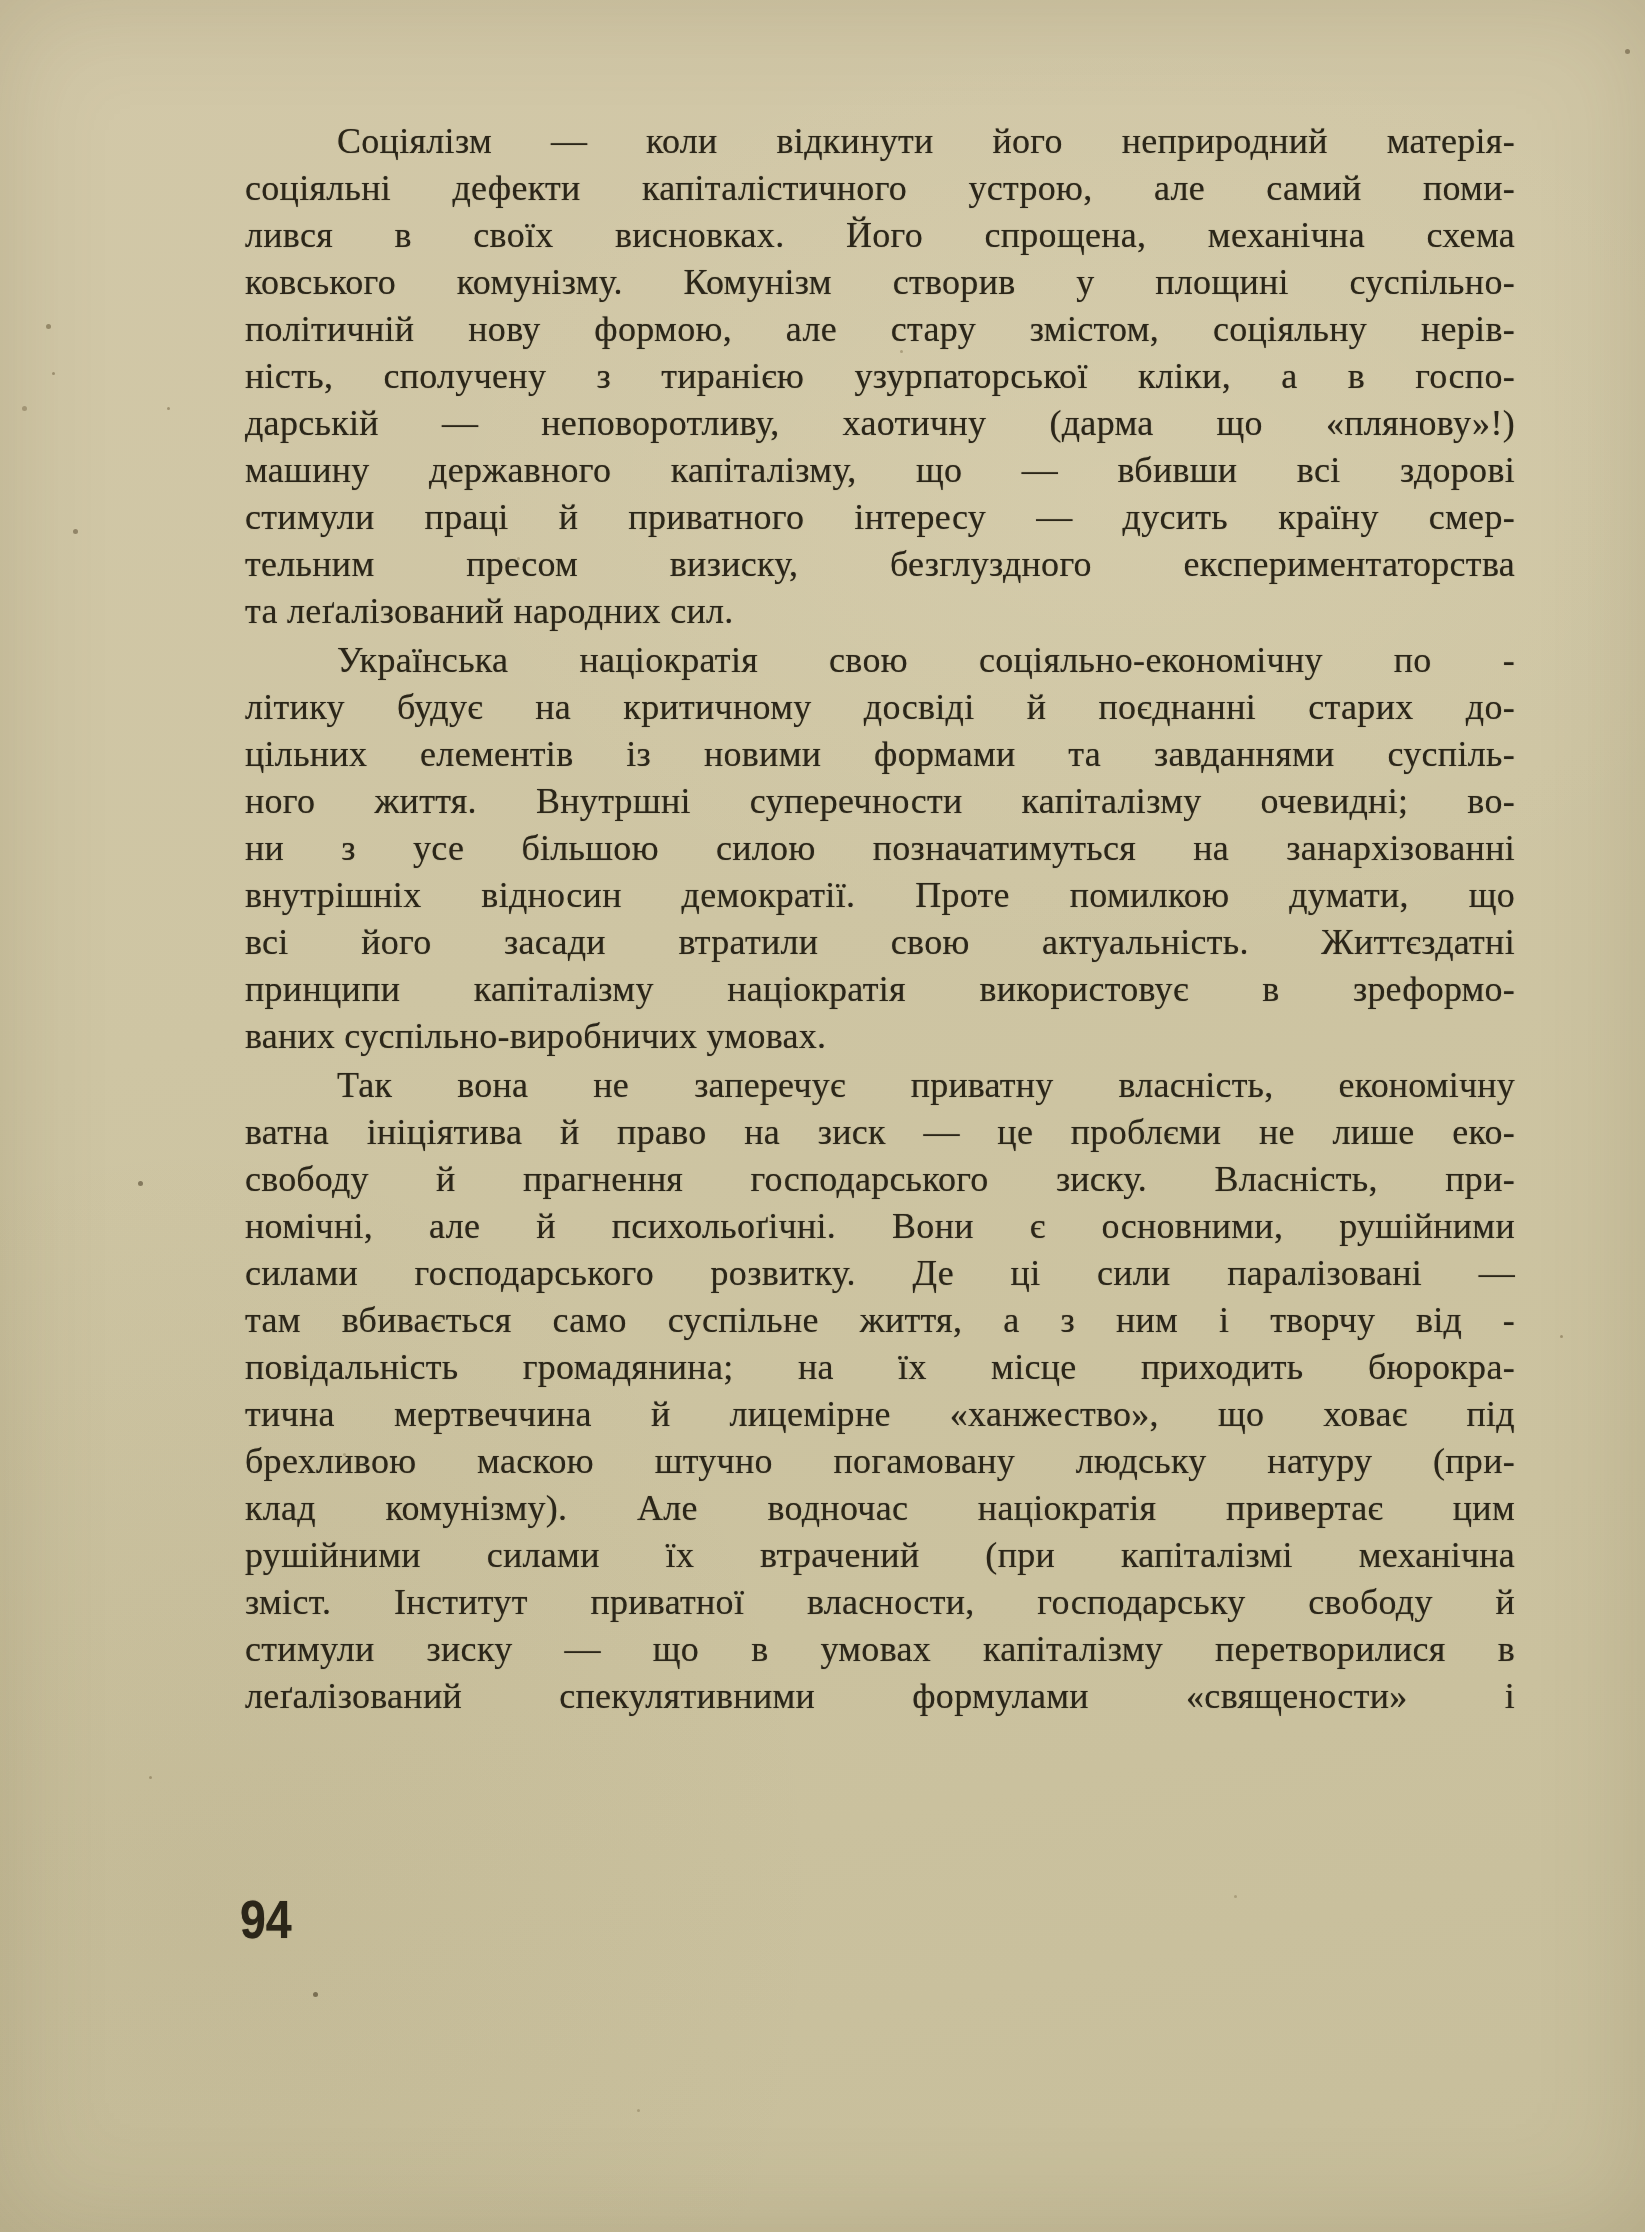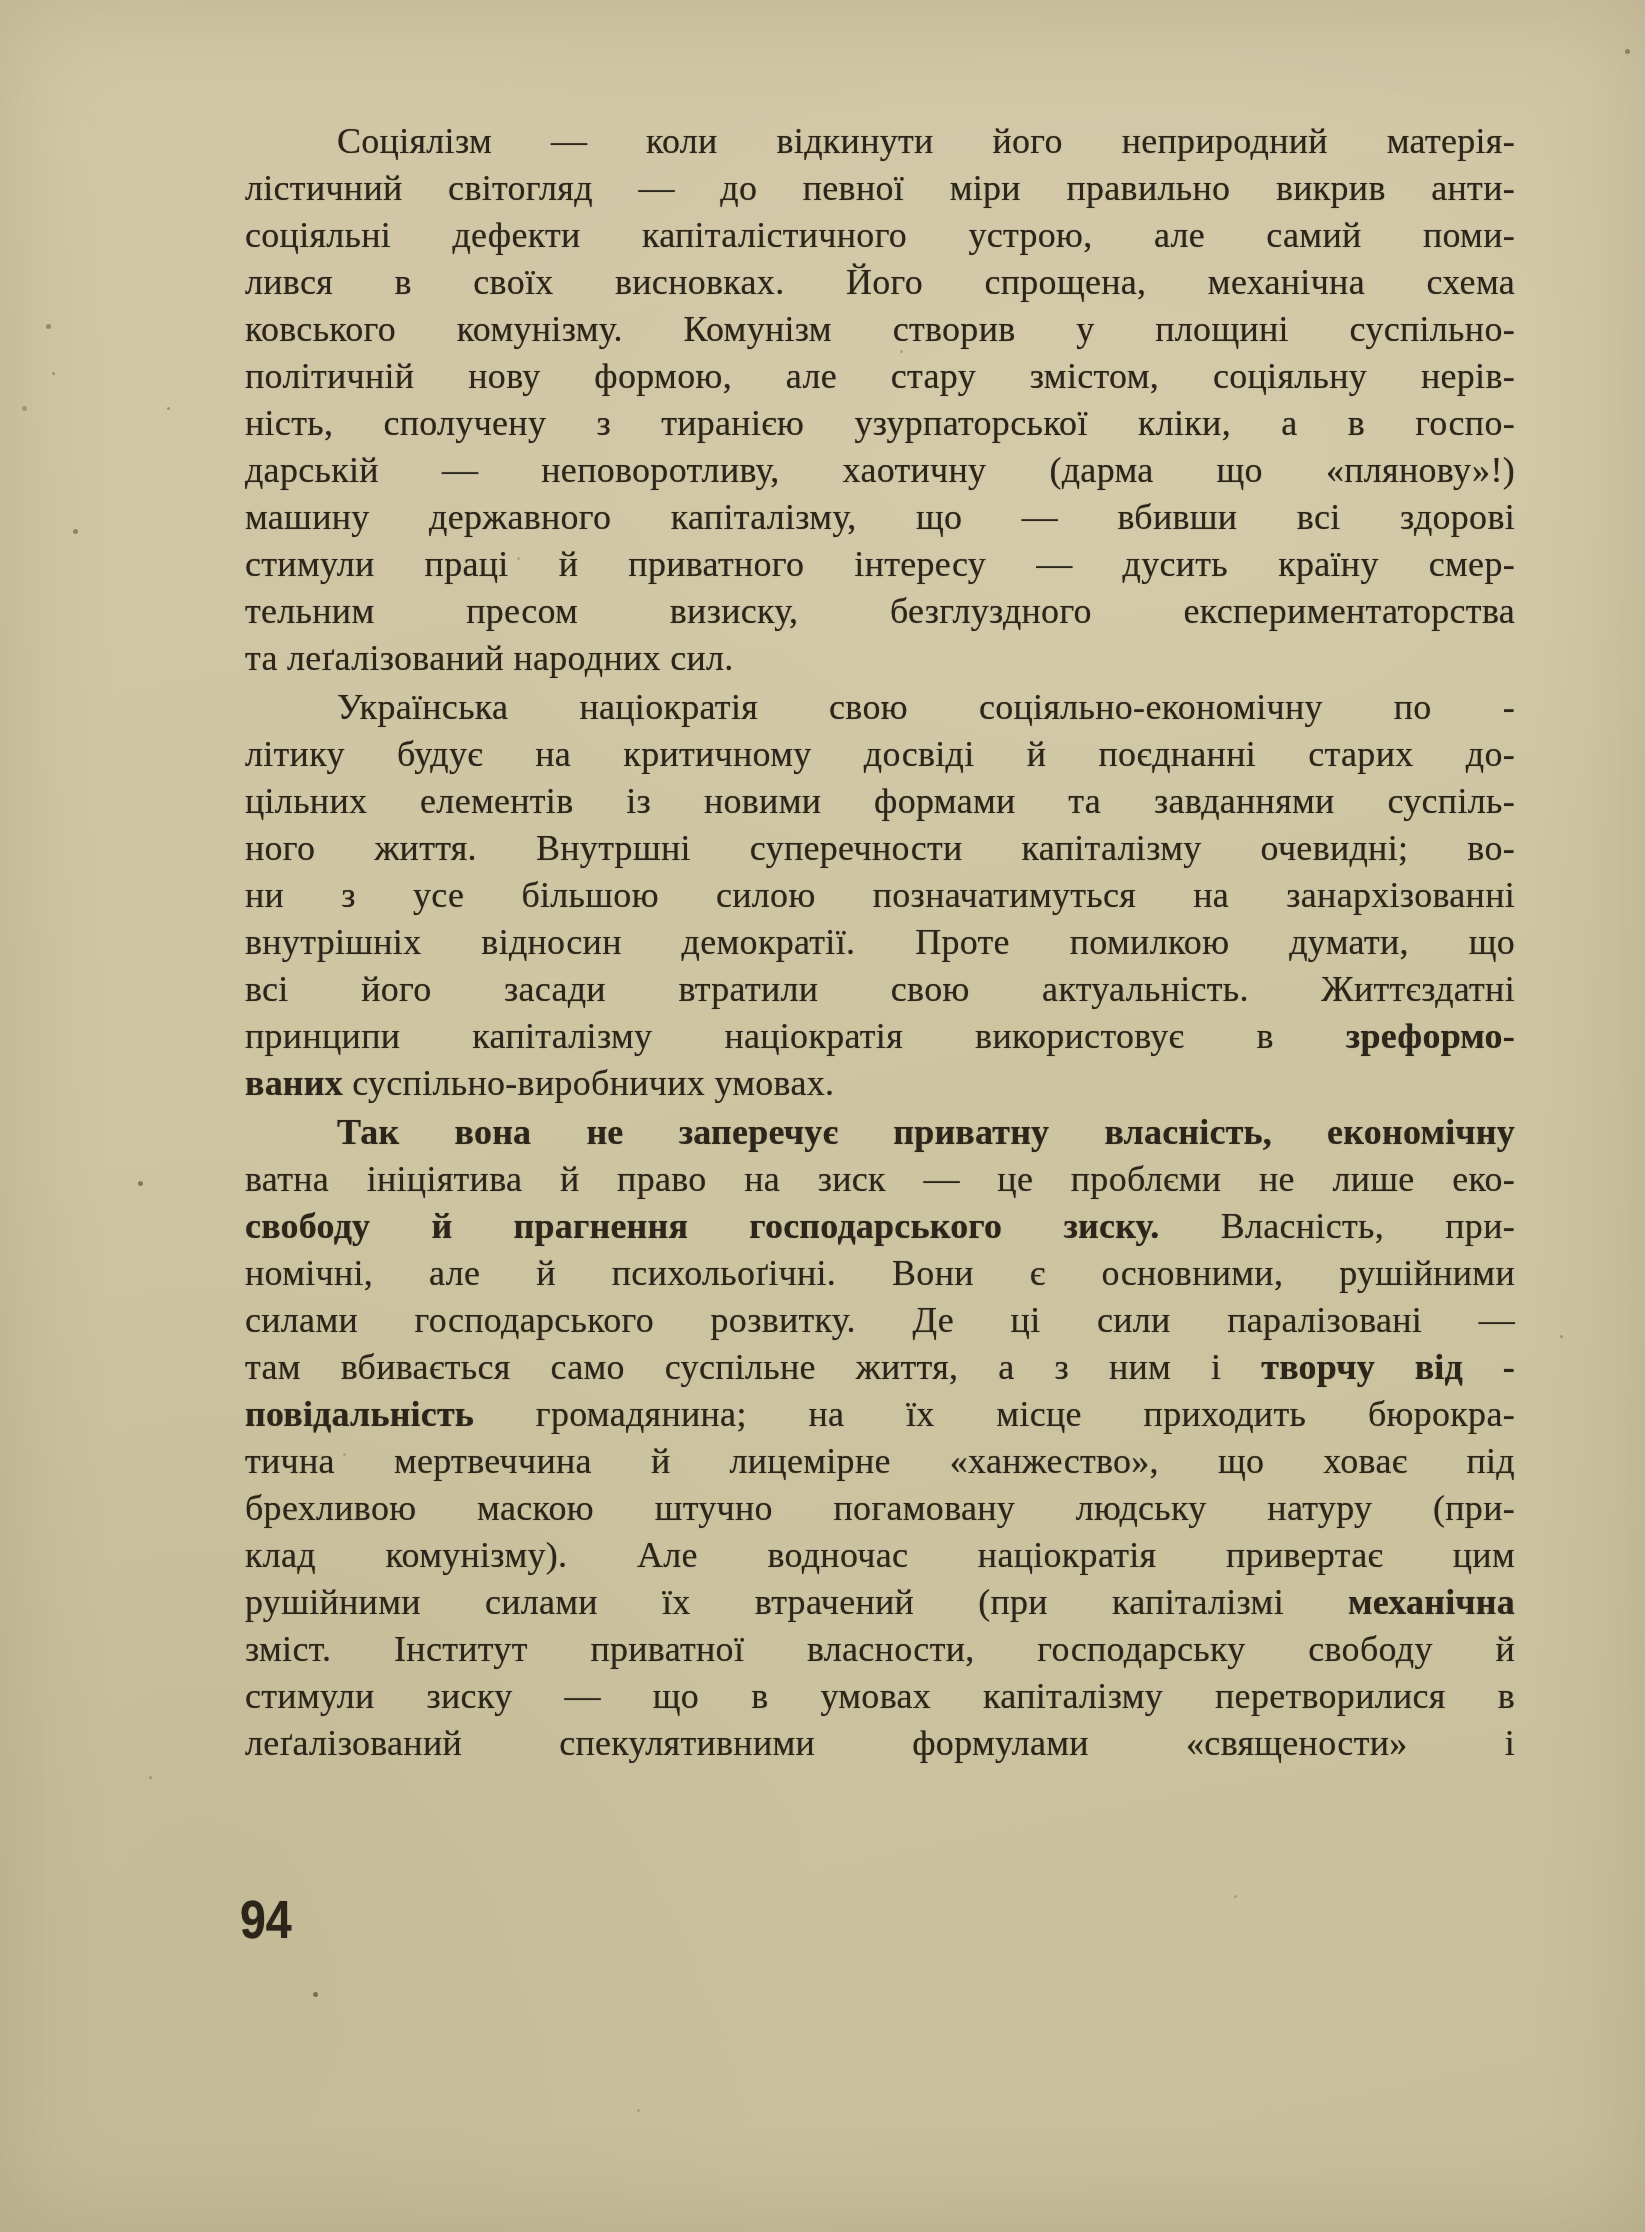--- a/index.html
+++ b/index.html
@@ -57,21 +57,21 @@
   }
   .para + .para { margin-top: 2px; }
   .ln {
     text-align: justify;
     text-align-last: justify;
     white-space: nowrap;
     white-space: normal;
   }
   .ln.ind { text-indent: 92px; }
   .ln.end { text-align-last: left; }
-  .run.b { font-weight: 700; letter-spacing: 0.2px; }
+  .run.b { font-weight: 400; letter-spacing: 0.2px; }
   .page-number {
     position: absolute;
     left: 240px;
     top: 1892px;
     color: var(--ink, #2b2619);
     font-family: "Liberation Sans", "DejaVu Sans", sans-serif;
     font-weight: 700;
     font-size: 54px;
     line-height: 54px;
     letter-spacing: 0px;
@@ -81,21 +81,20 @@
   }
 </style>
 </head>
 <body>
 
 <div class="page">
   <div class="specks"></div>
   <div class="text-block">
       <div class="para">
         <div class="ln ind"><span class="run">Соціялізм — коли відкинути його неприродний матерія-</span></div>
-        <div class="ln"><span class="run">лістичний світогляд — до певної міри правильно викрив анти-</span></div>
         <div class="ln"><span class="run">соціяльні дефекти капіталістичного устрою, але самий поми-</span></div>
         <div class="ln"><span class="run">лився в своїх висновках. Його спрощена, механічна схема</span></div>
         <div class="ln"><span class="run">ковського комунізму. Комунізм створив у площині суспільно-</span></div>
         <div class="ln"><span class="run">політичній нову формою, але стару змістом, соціяльну нерів-</span></div>
         <div class="ln"><span class="run">ність, сполучену з тиранією узурпаторської кліки, а в госпо-</span></div>
         <div class="ln"><span class="run">дарській — неповоротливу, хаотичну (дарма що «плянову»!)</span></div>
         <div class="ln"><span class="run">машину державного капіталізму, що — вбивши всі здорові</span></div>
         <div class="ln"><span class="run">стимули праці й приватного інтересу — дусить країну смер-</span></div>
         <div class="ln"><span class="run">тельним пресом визиску, безглуздного експериментаторства</span></div>
         <div class="ln end"><span class="run">та леґалізований народних сил.</span></div>

